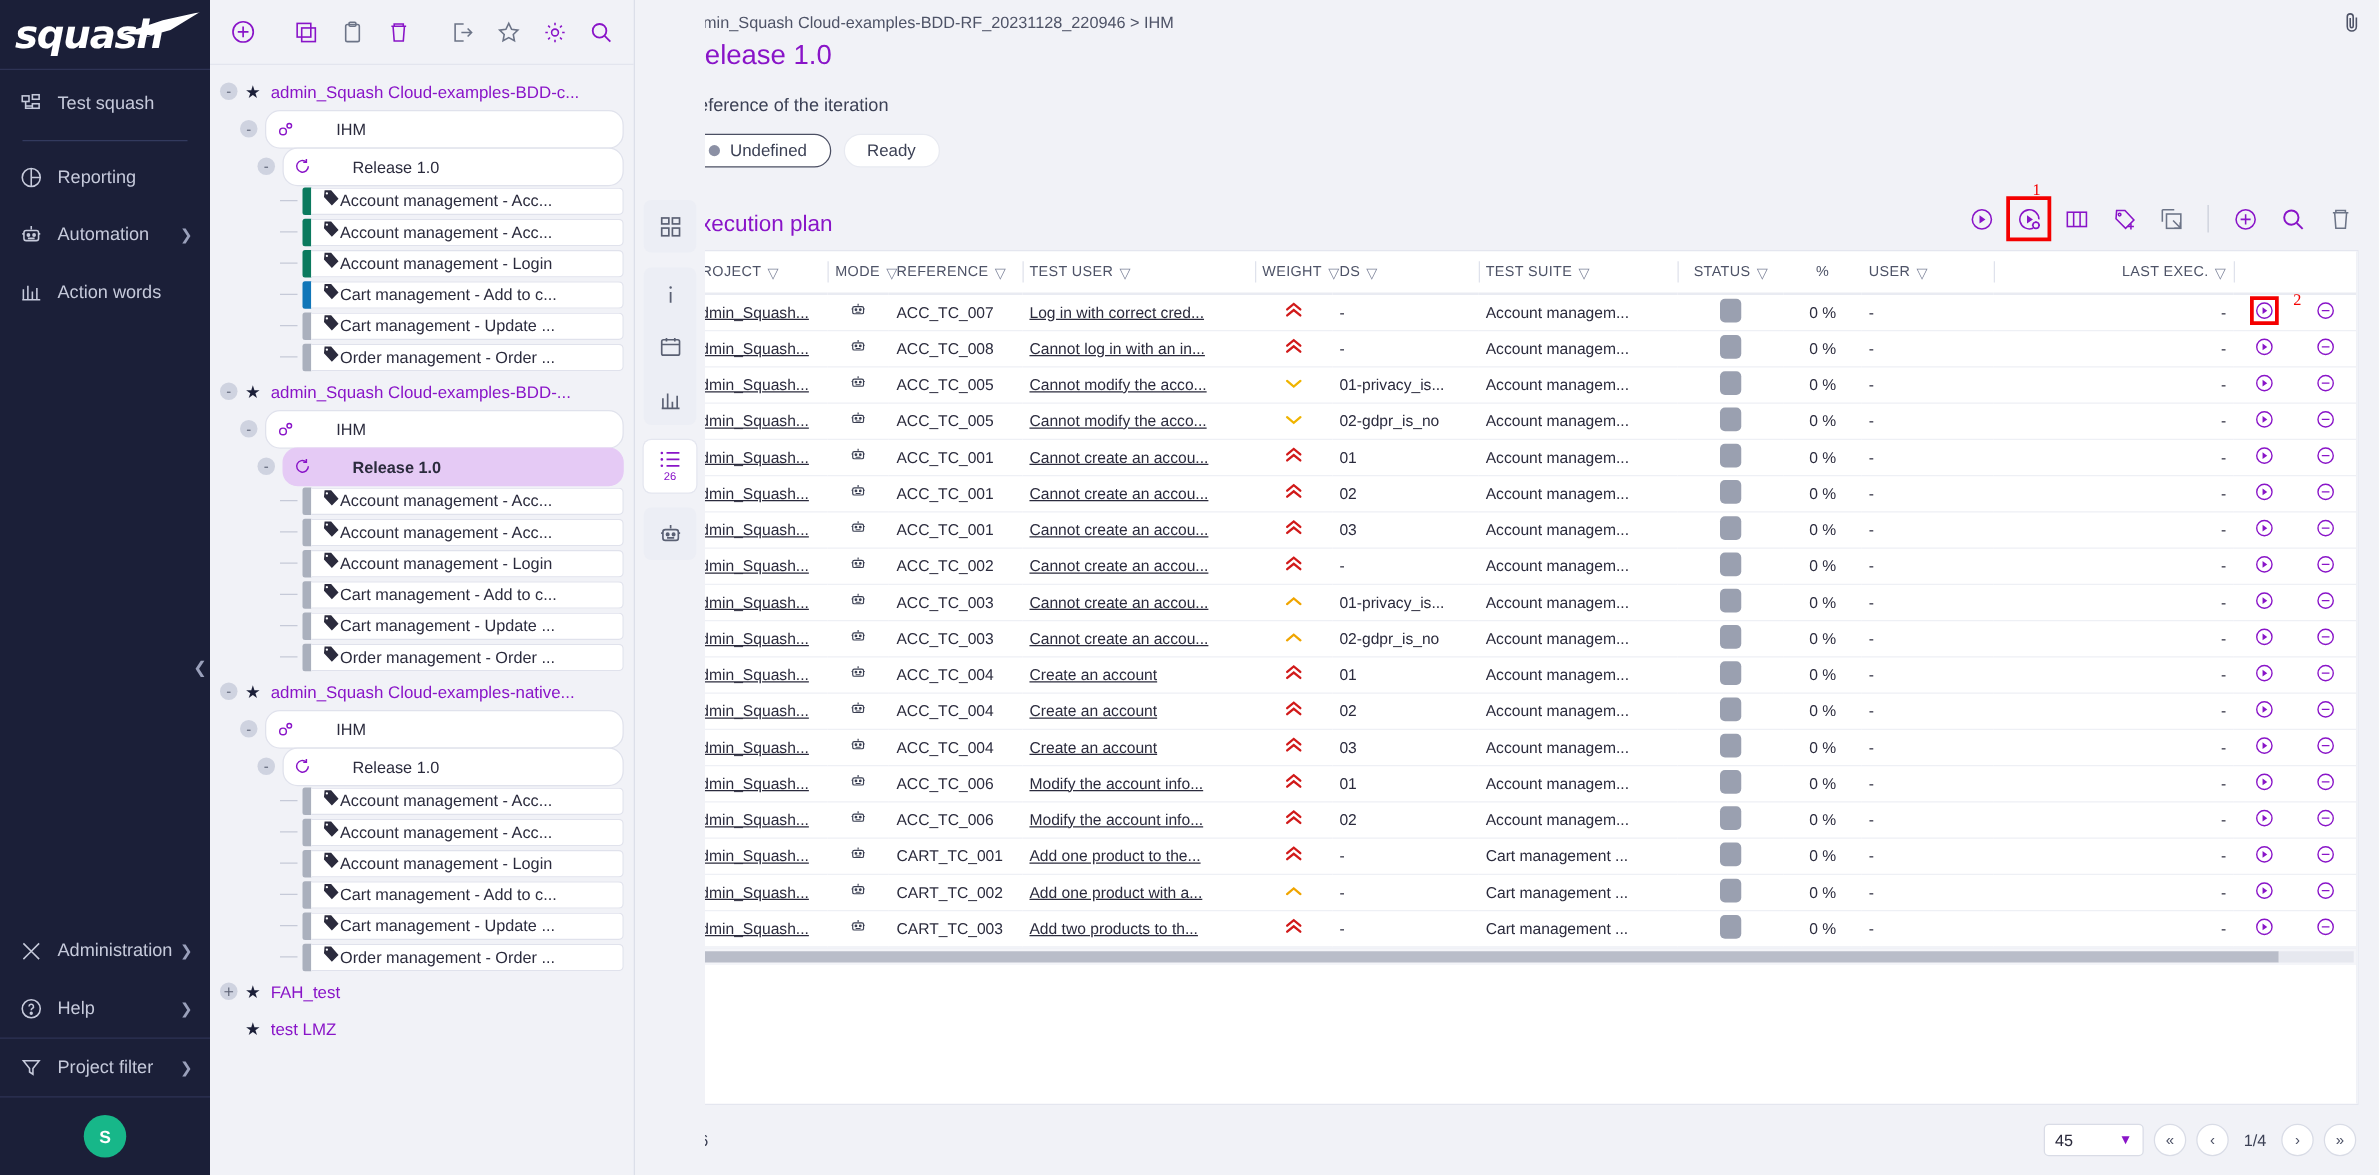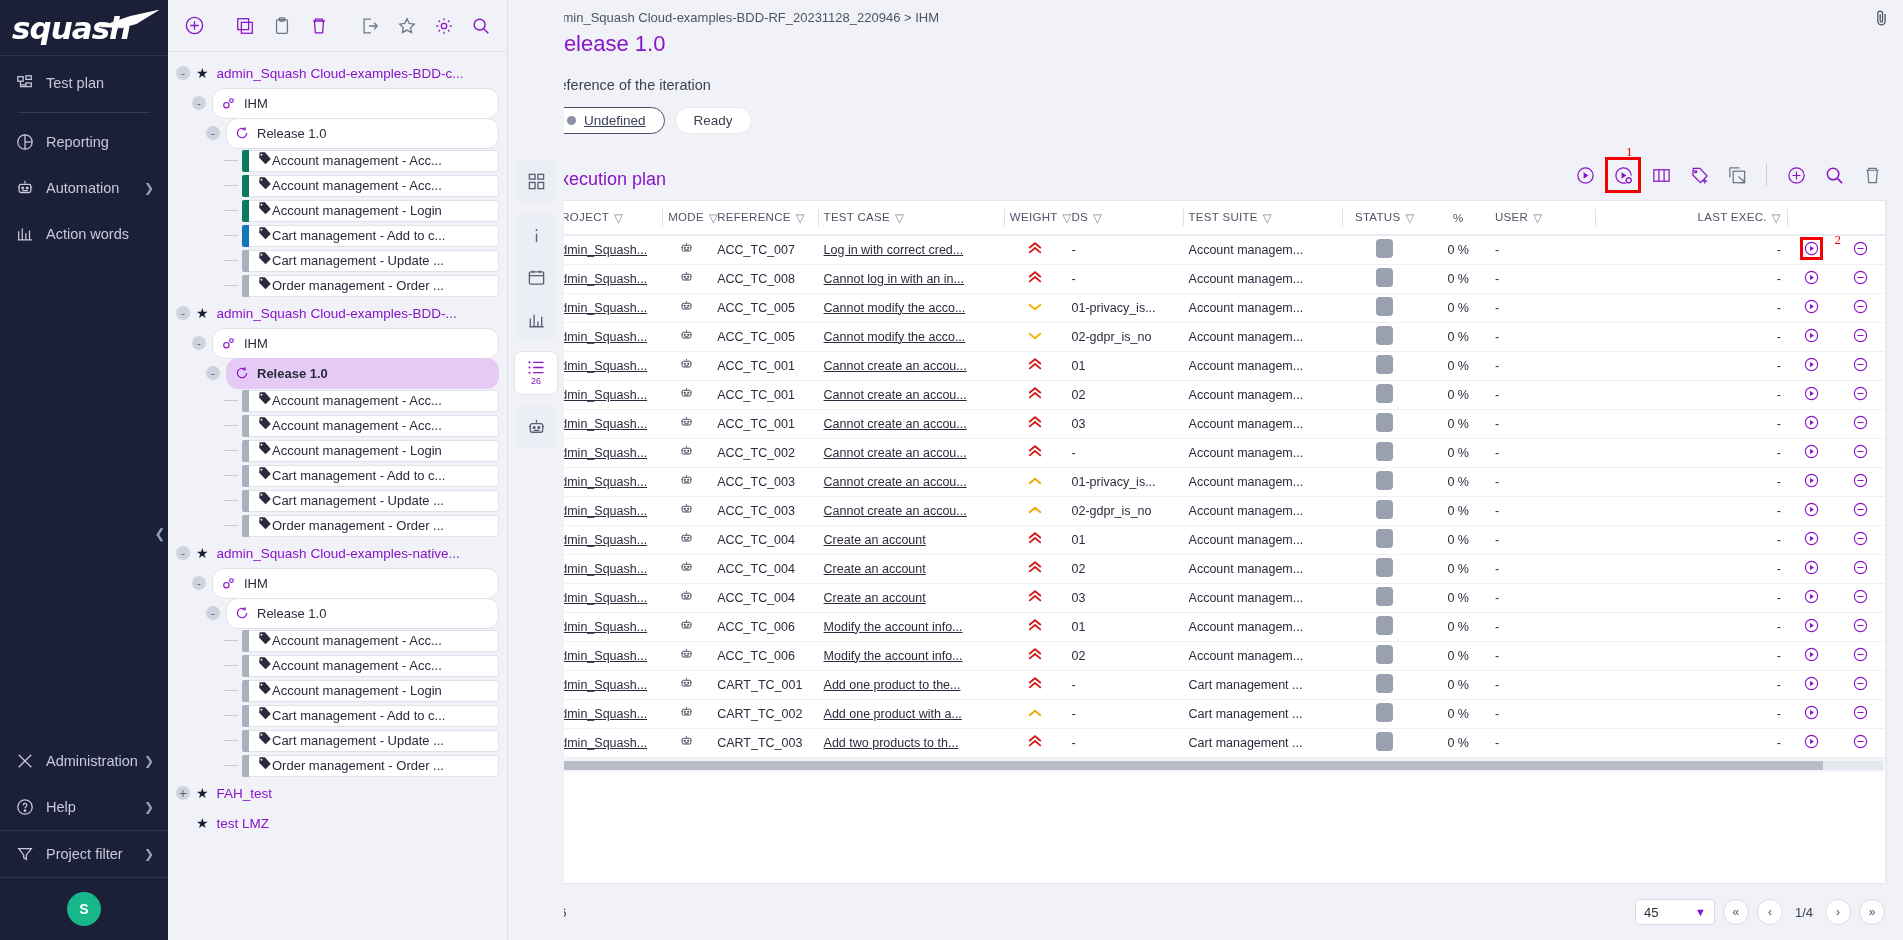--- a/index.html
+++ b/index.html
@@ -78,21 +78,21 @@
     width:14px; height:14px; border-radius:50%; background:#cfd3e0; color:#5a6073;
     font-size:11px; line-height:11px; display:flex; align-items:center; justify-content:center;
     margin-right:6px; cursor:pointer; flex:0 0 14px; font-family:"DejaVu Sans", sans-serif;
   }
   .tnode .star { color:#1b1f38; font-size:14px; margin-right:8px; }
   .tnode .root-label { color:#8914c8; font-size:13.5px; cursor:pointer; white-space:nowrap; }
 
   .tbox {
     display:flex; align-items:center; height:31px; background:#fff;
     border:1px solid #e0e2ec; border-radius:12px; flex:1 1 auto;
-    padding-left:8px; cursor:pointer; overflow:hidden;
+    padding-left:8px; cursor:pointer; overflow:hidden;gap:25px;
   }
   .tbox.sel { background:#e5caf5; border-color:#e5caf5; }
   .tbox .t-ico { margin-right:8px; display:flex; align-items:center; color:#8914c8; }
   .tbox .t-label { font-size:13px; color:#2b2b3d; white-space:nowrap; }
   .tbox.sel .t-label { font-weight:bold; }
   .trow { display:flex; align-items:center; height:25px; }
   .stub { width:14px; height:1px; background:#c6cad8; margin-right:4px; flex:0 0 14px; }
   .leafbar { width:7px; height:22px; border-radius:2px 0 0 2px; flex:0 0 7px; }
   .leafbox {
     display:flex; align-items:center; height:22px; background:#fff;
@@ -109,21 +109,21 @@
   }
   .bc { font-size:13px; color:#4e5367; }
   .page-title { font-size:22px; color:#8914c8; margin-top:6px; font-weight:normal; }
   .iteration-ref { font-size:14.5px; color:#3c4155; margin-top:20px; }
   .chips { display:flex; gap:10px; margin-top:14px; }
   .chip {
     height:27px; border-radius:14px; display:flex; align-items:center;
     padding:0 18px; font-size:13.5px; background:#fff; border:1px solid #e8eaf1;
     color:#3c4155; cursor:pointer;
   }
-  .chip.active { border:1.5px solid #4b4f63;text-decoration:underline; }
+  .chip.active { border:1.5px solid #4b4f63; }
   .chip .dot { width:9px; height:9px; border-radius:50%; background:#8b90a4; margin-right:8px; }
 
   .exec-head { display:flex; align-items:flex-end; margin-top:26px; padding-right:16px; }
   .exec-title { font-size:18px; color:#8914c8; }
   .exec-tools { margin-left:auto; display:flex; align-items:center; gap:8px; position:relative; }
   .xbtn { width:30px; height:30px; display:flex; align-items:center; justify-content:center; color:#8914c8; cursor:pointer; }
   .xbtn.grey { color:#6c7487; }
   .vsep { width:1px; height:22px; background:#c9cdd9; margin:0 6px; }
   .hl-box { outline:3px solid #f40000; outline-offset:0px; }
   .hl-num {
@@ -221,21 +221,21 @@
     <div class="nav">
       <div class="nav-item">
         <span class="nav-ico">
           <svg width="18" height="18" viewBox="0 0 20 20" fill="none" stroke="currentColor" stroke-width="1.4">
             <rect x="2" y="3" width="6" height="5"></rect>
               <rect x="11" y="2" width="6" height="4"></rect>
             <rect x="11" y="10" width="6" height="4"></rect>
               <path d="M5 8v6h6M11 12H5"></path>
           </svg>
         </span>
-        <span class="nav-label">Test plan</span>
+        <span class="nav-label">Test squash</span>
       </div>
       <div class="nav-divider"></div>
       <div class="nav-item">
         <span class="nav-ico">
           <svg width="18" height="18" viewBox="0 0 20 20" fill="none" stroke="currentColor" stroke-width="1.4">
             <circle cx="10" cy="10" r="8"></circle>
               <path d="M10 2v16"></path>
               <path d="M10 10h8"></path>
           </svg>
         </span>
@@ -721,21 +721,21 @@
     <div class="table-wrap">
       <div class="tablerow">
         <div style="flex:1 1 auto; min-width:0; overflow:hidden;">
           <table>
             <thead>
               <tr>
                 <th class="c-num">#</th>
                 <th class="c-proj"><span>PROJECT</span><span class="filt">▽</span></th>
                 <th class="c-mode bl"><span>MODE</span><span class="filt">▽</span></th>
                 <th class="c-ref"><span>REFERENCE</span><span class="filt">▽</span></th>
-                <th class="c-tc bl"><span>TEST CASE</span><span class="filt">▽</span></th>
+                <th class="c-tc bl"><span>TEST USER</span><span class="filt">▽</span></th>
                 <th class="c-wt bl"><span>WEIGHT</span><span class="filt">▽</span></th>
                 <th class="c-ds"><span>DS</span><span class="filt">▽</span></th>
                 <th class="c-suite bl"><span>TEST SUITE</span><span class="filt">▽</span></th>
                 <th class="c-status bl"><span>STATUS</span><span class="filt">▽</span></th>
                 <th class="c-pct">%</th>
                 <th class="c-user"><span>USER</span><span class="filt">▽</span></th>
                 <th class="c-last bl"><span>LAST EXEC.</span><span class="filt">▽</span></th>
                 <th class="c-act bl"></th>
                 <th class="c-act"></th>
               </tr>

